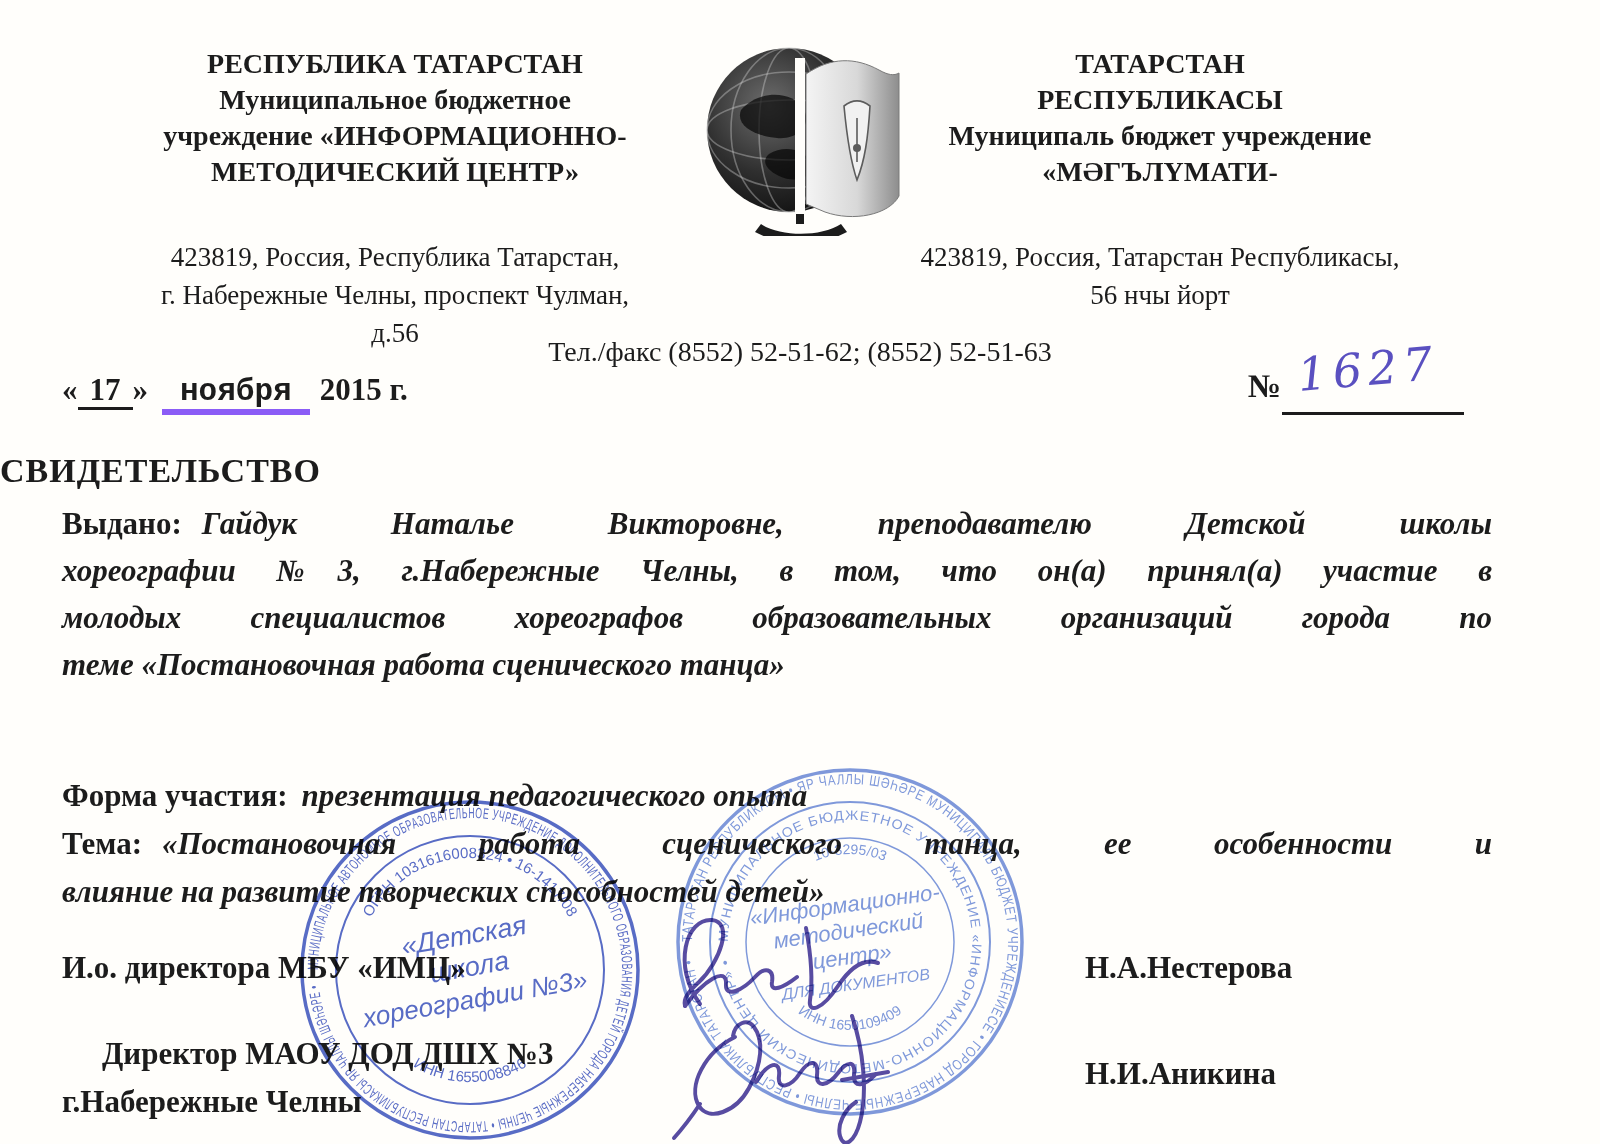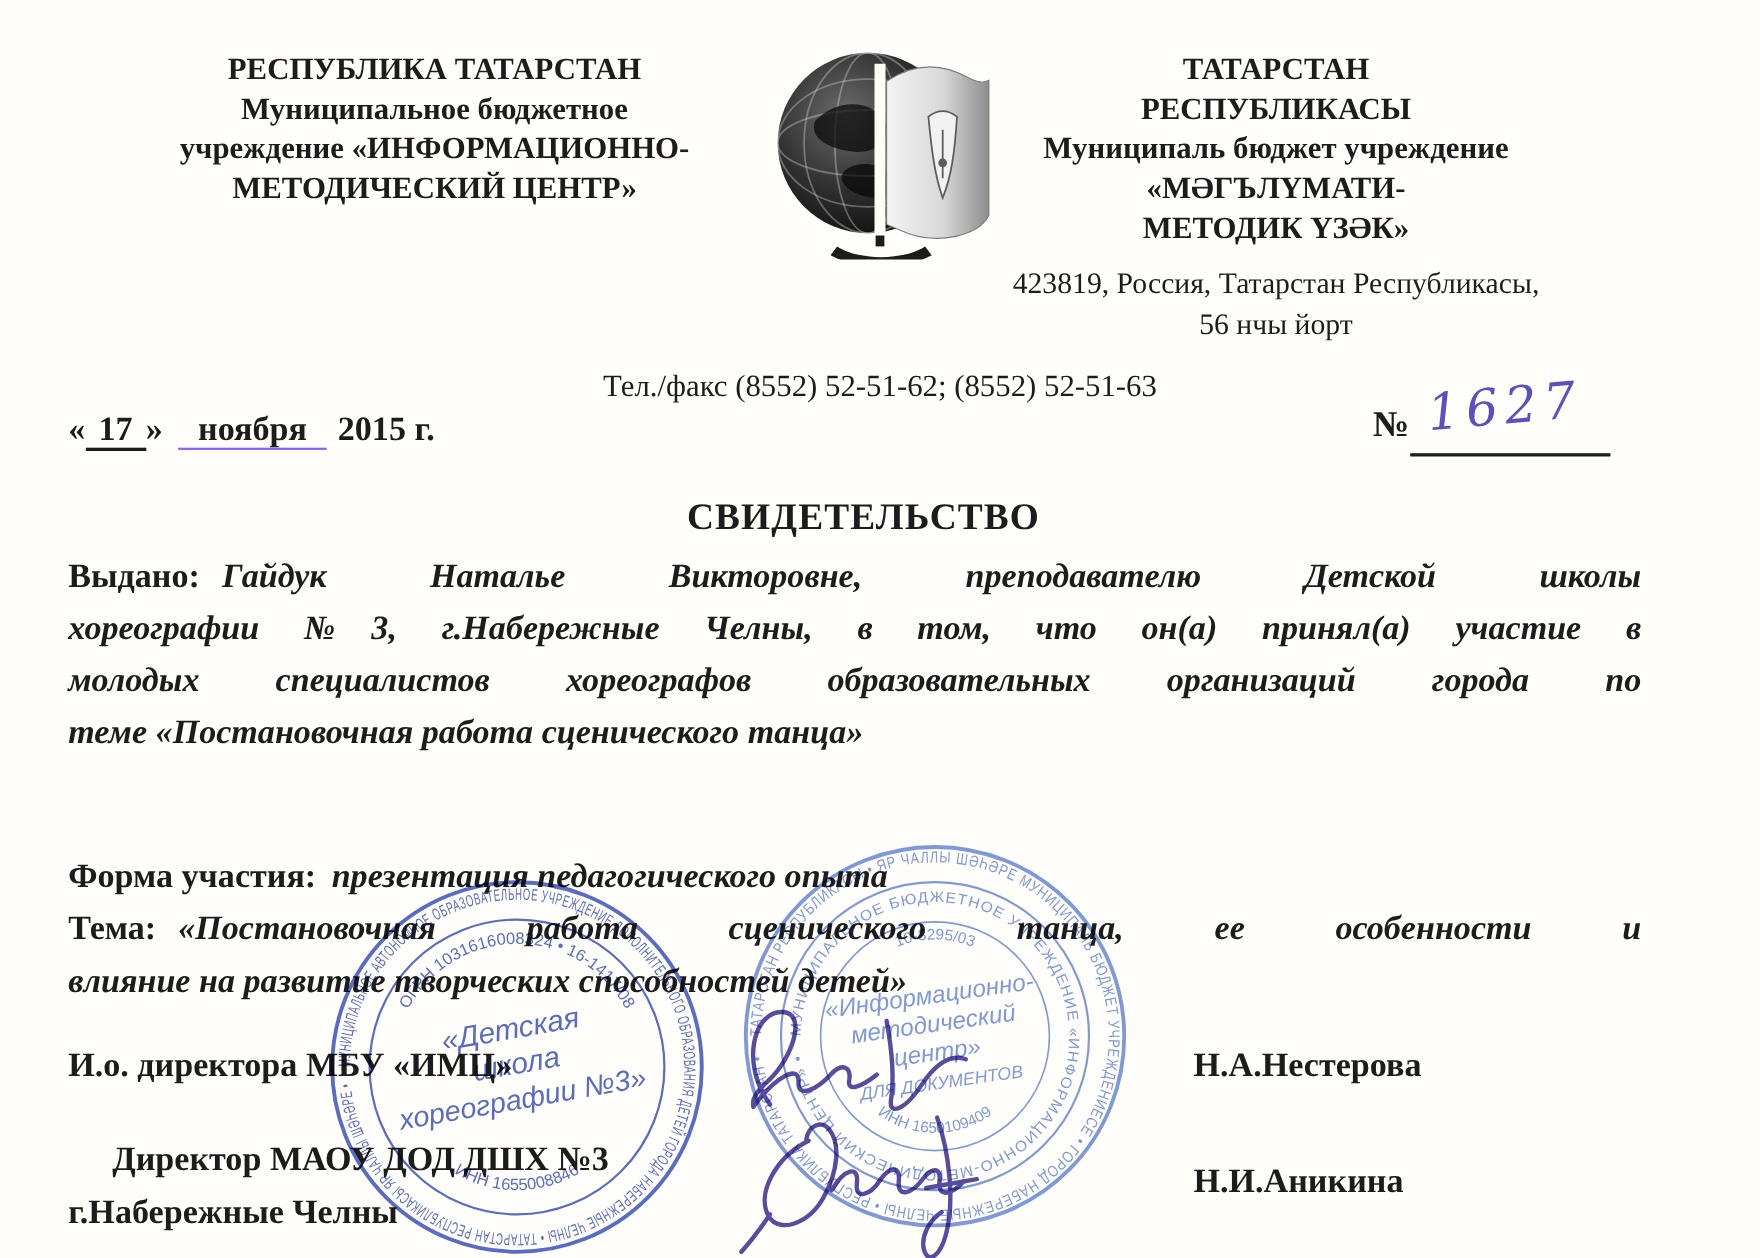--- a/index.html
+++ b/index.html
@@ -8,31 +8,31 @@
     background:#fffefb; overflow:hidden;
     font-family:"Liberation Serif", serif; color:#1c1c1c;
   }
   .abs { position:absolute; }
   .org { text-align:center; font-weight:bold; font-size:28px; line-height:36px; }
   .addr { text-align:center; font-size:27px; line-height:38px; }
   .phone { top:336px; left:0; width:1600px; text-align:center; font-size:28px; }
 
   .date-line { top:372px; left:62px; font-size:31px; font-weight:bold; white-space:nowrap; }
   .u-day   { border-bottom:3px solid #1c1c1c; padding:0 12px; }
-  .u-month { border-bottom:2px solid #8b5cf6; padding:0 18px; margin-left:14px; margin-right:10px; }
+  .u-month { border-bottom:6px solid #8b5cf6; padding:0 18px; margin-left:14px; margin-right:10px;font-family:Liberation Mono, monospace; }
 
   .num-label { top:368px; left:1248px; font-size:33px; font-weight:bold; }
   .num-rule  { top:412px; left:1282px; width:182px; height:3px; background:#1c1c1c; }
   .num-value {
     top:348px; left:1300px; font-size:46px; font-style:italic;
     font-family:"DejaVu Serif", serif; color:#5a50c0; letter-spacing:6px;
     transform:rotate(-5deg); transform-origin:left bottom;
   }
 
-  .cert-title { top:452px; left:0; width:1570px; text-align:center; font-size:34px; font-weight:bold; letter-spacing:1px; }
+  .cert-title { top:452px; left:0; width:1570px; font-size:34px; font-weight:bold; letter-spacing:1px; }
 
   .body-par { top:500px; left:62px; width:1430px; font-size:31px; font-weight:bold; }
   .bline { height:47px; line-height:47px; font-style:italic; }
   .bline.just { text-align:justify; text-align-last:justify; text-justify:inter-word; }
   .bline.flexline { display:flex; }
   .lbl { font-style:normal; white-space:nowrap; }
   .fill { flex:1; margin-left:20px; font-style:italic; text-align:justify; text-align-last:justify; text-justify:inter-word; }
 
   .forma { top:778px; left:62px; font-size:31px; font-weight:bold; white-space:nowrap; }
   .forma .val { font-style:italic; margin-left:14px; }
@@ -60,20 +60,25 @@
 </head>
 <body>
 
 <div class="page">
 
   <div class="abs org" style="top:46px; left:130px; width:530px;">
     <div>РЕСПУБЛИКА ТАТАРСТАН</div>
     <div>Муниципальное бюджетное</div>
     <div>учреждение «ИНФОРМАЦИОННО-</div>
     <div>МЕТОДИЧЕСКИЙ ЦЕНТР»</div>
+  </div>
+  <div class="abs addr" style="top:238px; left:115px; width:560px;">
+    <div>423819, Россия, Республика Татарстан,</div>
+    <div>г. Набережные Челны, проспект Чулман,</div>
+    <div>д.56</div>
   </div>
 
   <svg class="abs logo" width="198" height="206" viewBox="0 0 198 206">
     <defs>
       <radialGradient id="gl" cx="38%" cy="35%" r="75%">
         <stop offset="0" stop-color="#6d6d6d"></stop>
           <stop offset="0.55" stop-color="#2f2f2f"></stop>
           <stop offset="1" stop-color="#0b0b0b"></stop>
       </radialGradient>
       <linearGradient id="pg" x1="0" y1="0" x2="1" y2="0">
@@ -98,21 +103,20 @@
     <path d="M 141 76 C 150 69 158 69 167 76 C 165 108 162 130 154 150 C 147 130 144 108 141 76 Z" fill="#f1f1f1" stroke="#5c5c5c" stroke-width="1.6"></path>
     <line x1="154" y1="88" x2="154" y2="132" stroke="#5c5c5c" stroke-width="1.6"></line>
     <circle cx="154" cy="118" r="4" fill="#5c5c5c"></circle>
   </svg>
 
   <div class="abs org" style="top:46px; left:920px; width:480px;">
     <div>ТАТАРСТАН</div>
     <div>РЕСПУБЛИКАСЫ</div>
     <div>Муниципаль бюджет учреждение</div>
     <div>«МӘГЪЛҮМАТИ-</div>
-    <div>МЕТОДИК ҮЗӘК»</div>
   </div>
   <div class="abs addr" style="top:238px; left:905px; width:510px;">
     <div>423819, Россия, Татарстан Республикасы,</div>
     <div>56 нчы йорт</div>
   </div>
 
   <div class="abs phone">Тел./факс (8552) 52-51-62; (8552) 52-51-63</div>
 
   <div class="abs date-line">
     <span>«</span><span class="u-day">17</span><span>»</span><span class="u-month">ноября</span><span>2015 г.</span>

